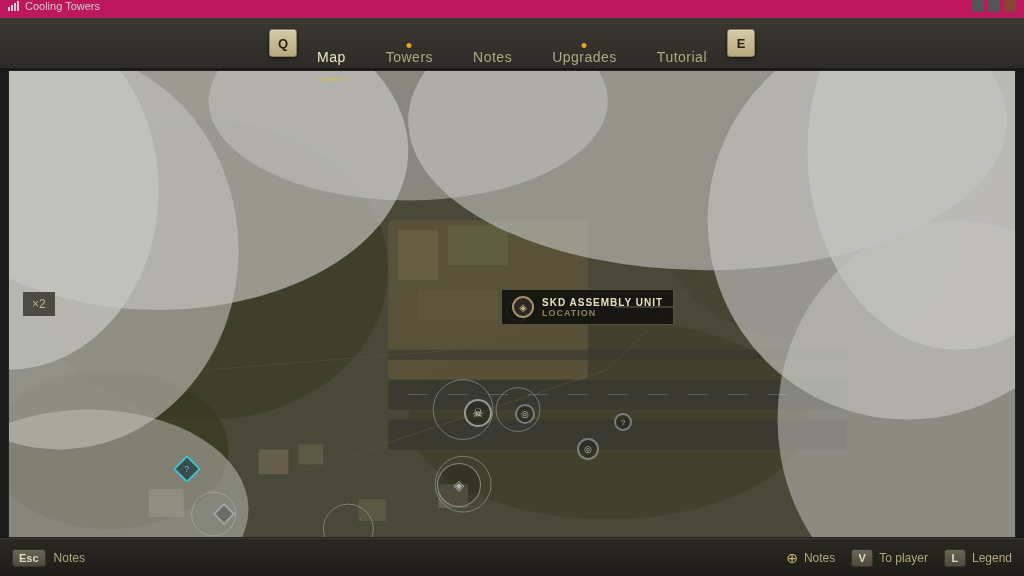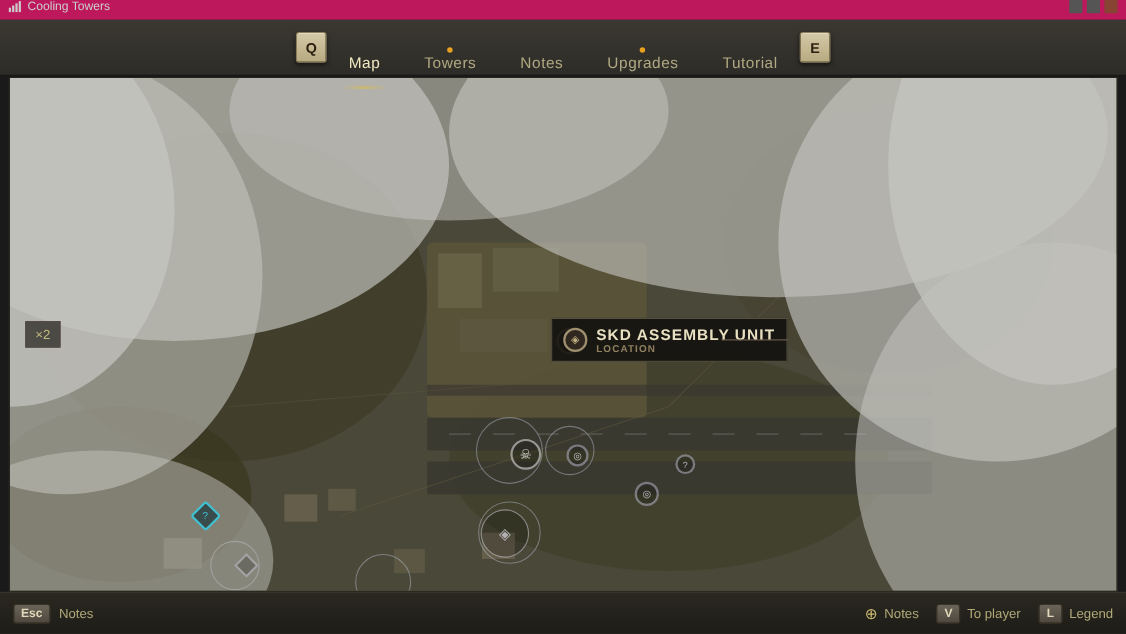--- a/index.html
+++ b/index.html
@@ -155,21 +155,21 @@
       justify-content: center;
       color: #c0b080;
       font-size: 10px;
     }
     #map-tooltip .tooltip-text {
       display: flex;
       flex-direction: column;
     }
     #map-tooltip .tooltip-title {
       color: #e8e0c0;
-      font-size: 14px;
+      font-size: 10px;
       font-weight: bold;
       letter-spacing: 1px;
     }
     #map-tooltip .tooltip-sub {
       color: #908060;
       font-size: 9px;
       letter-spacing: 1px;
       text-transform: uppercase;
       font-weight: bold;
     }

